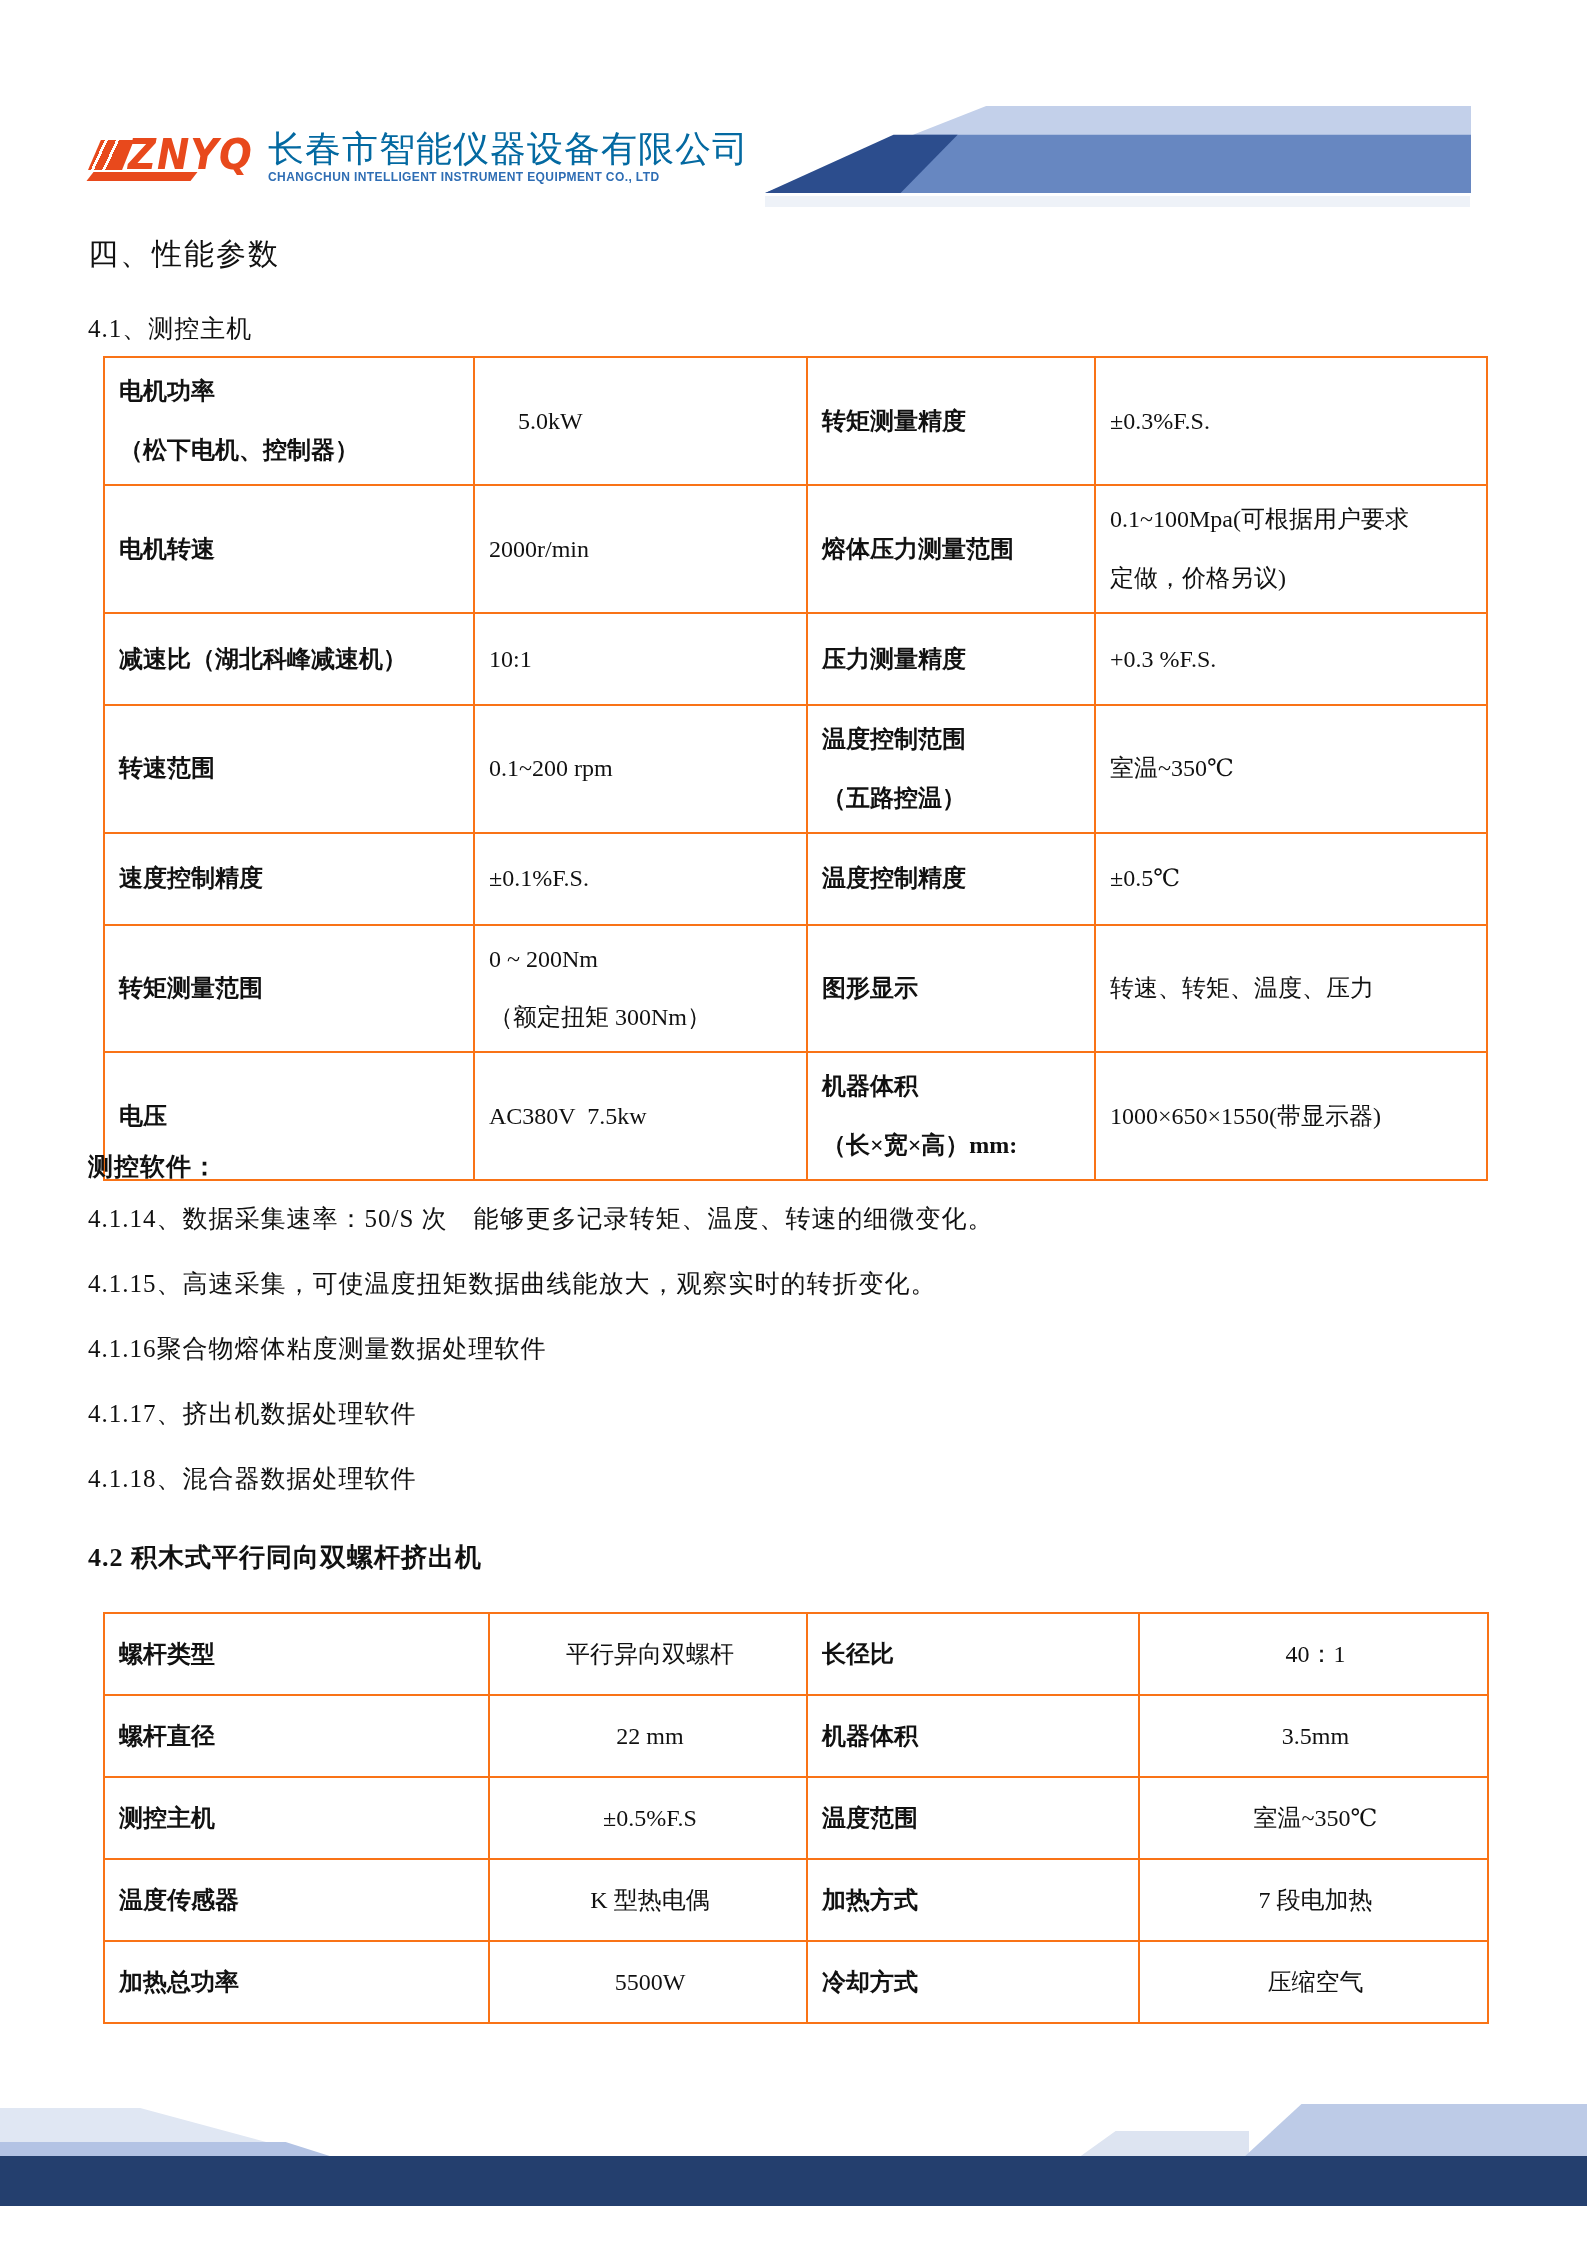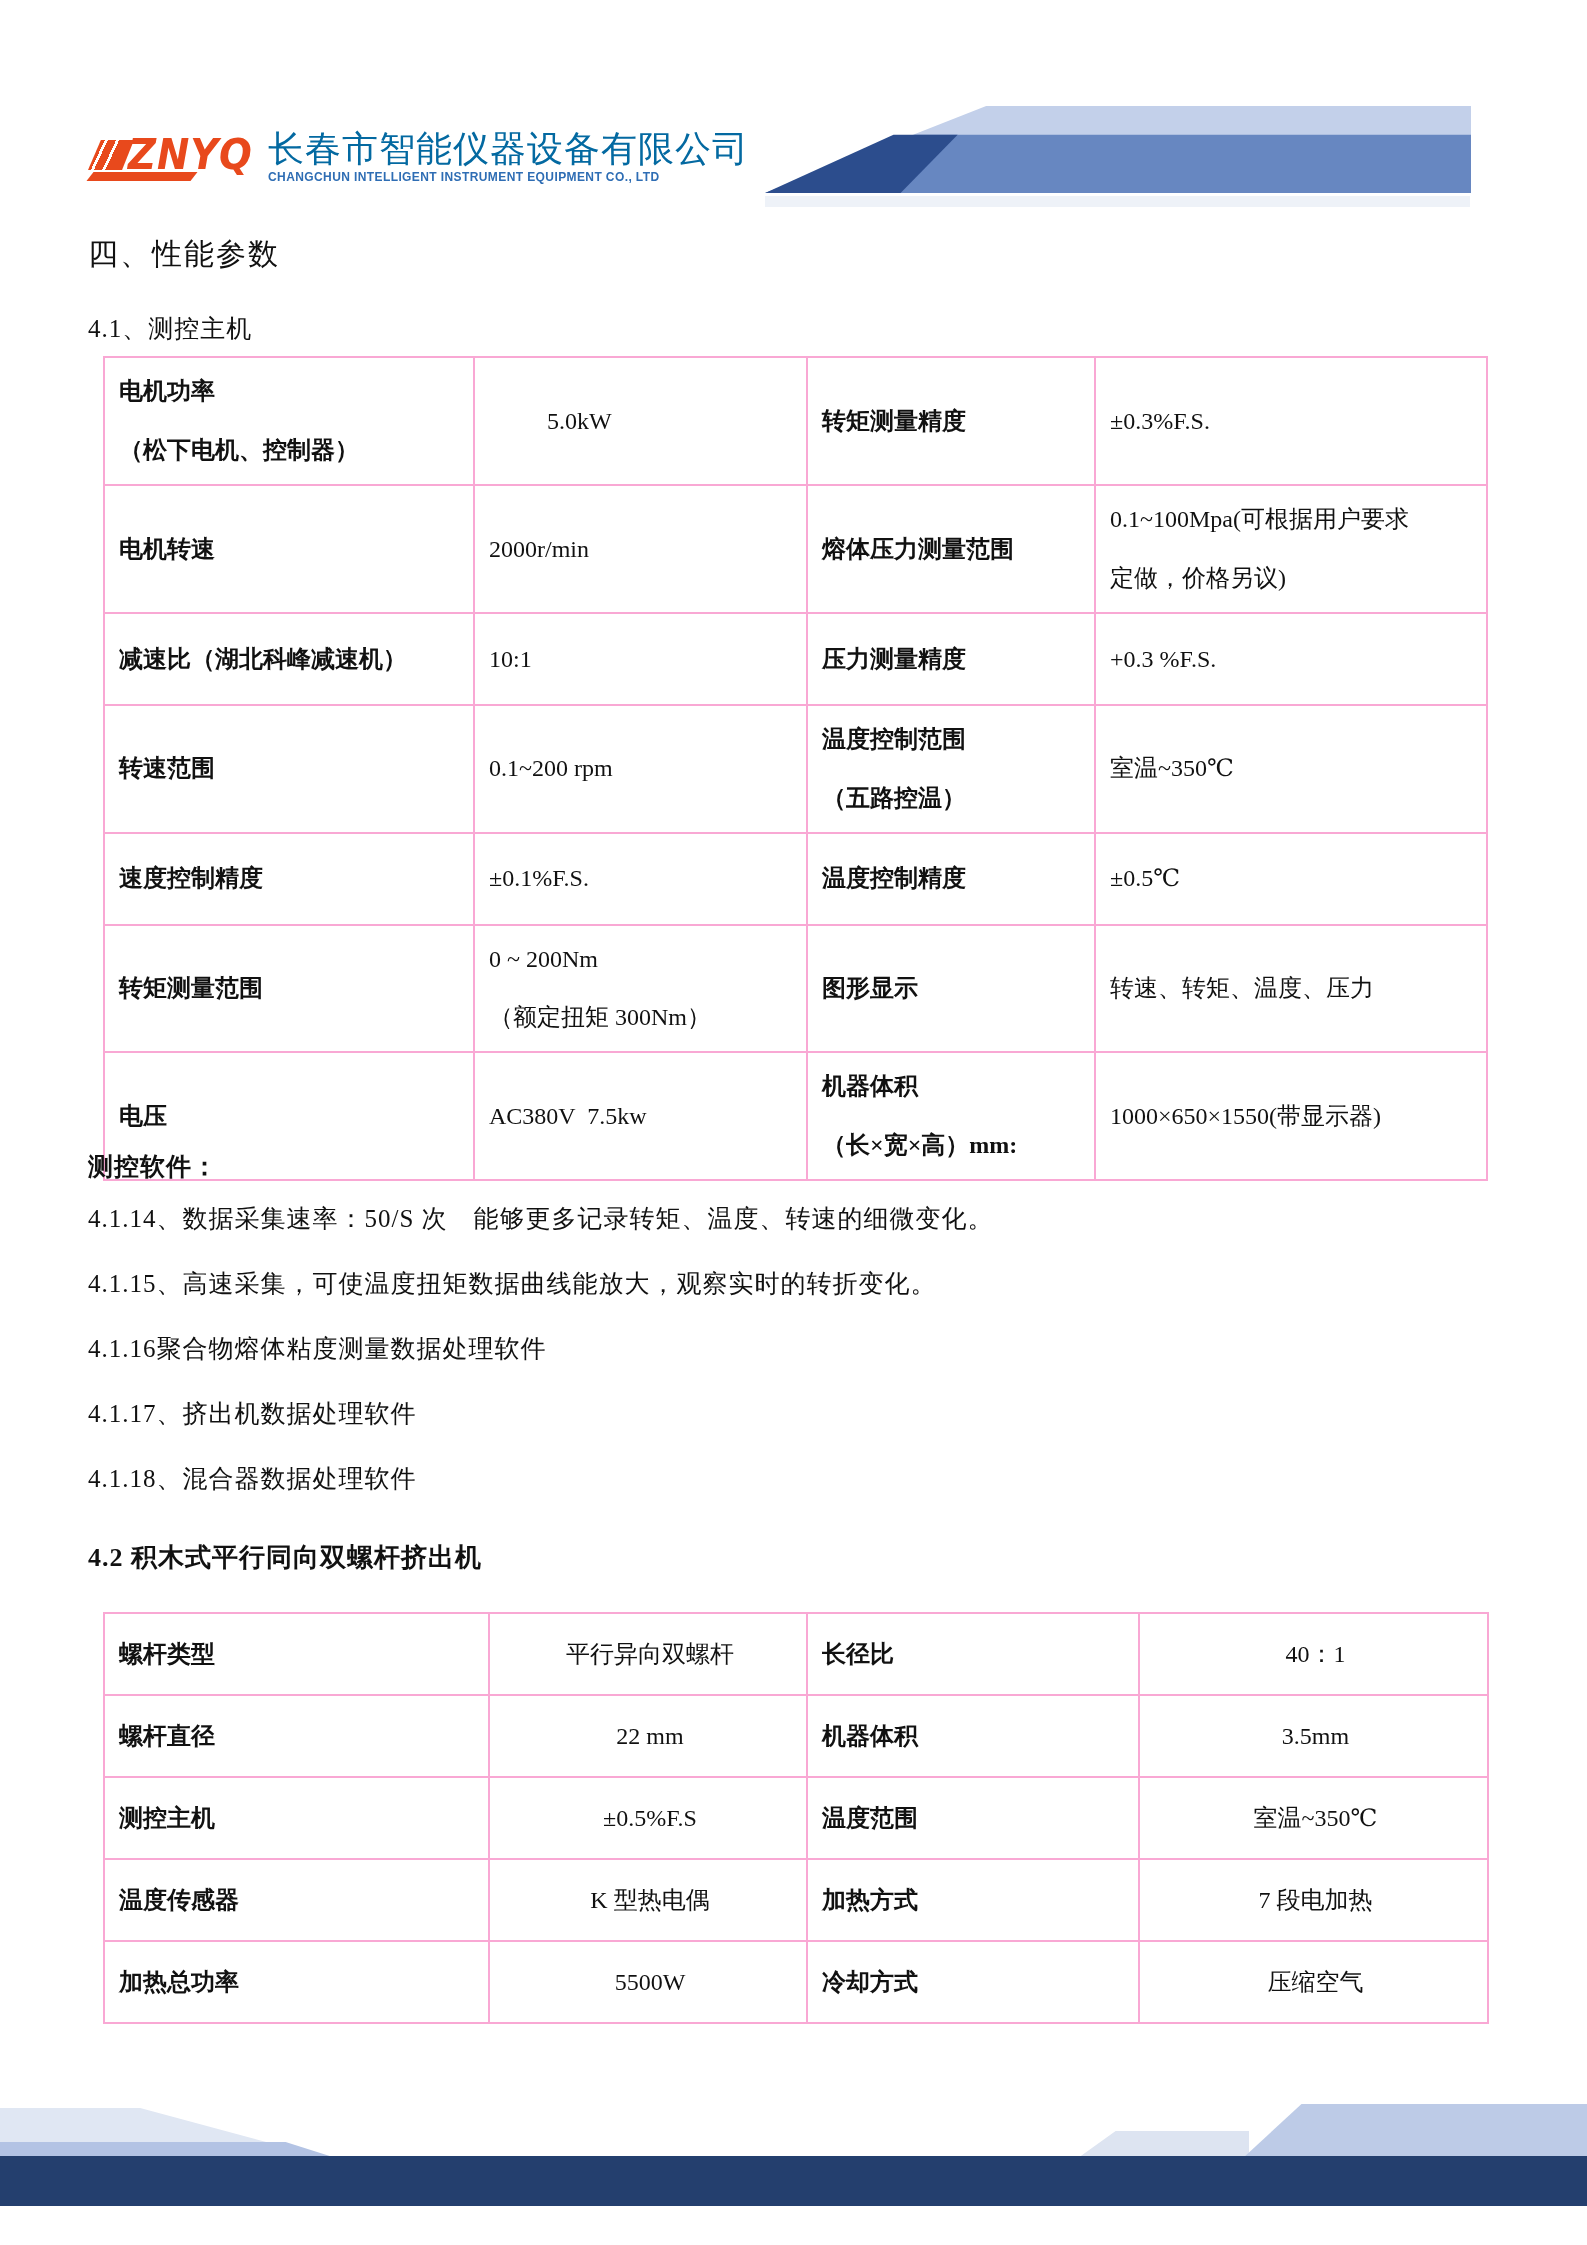--- a/index.html
+++ b/index.html
@@ -37,27 +37,27 @@
   
   .h-sec   { position:absolute; left:88px; top:234px; font-size:30px; letter-spacing:2px; }
   .h-sub1  { position:absolute; left:88px; top:312px; font-size:25px; letter-spacing:1px; }
   .soft-head { position:absolute; left:88px; top:1150px; font-size:25px; font-weight:bold; letter-spacing:1px; }
   .soft-list { position:absolute; left:88px; top:1186px; width:1420px; }
   .soft-list .itm { display:block; font-size:25px; line-height:65px; letter-spacing:1px; white-space:pre-wrap; }
   .h-sub2  { position:absolute; left:88px; top:1540px; font-size:26px; font-weight:bold; letter-spacing:1px; }
 
   
   .t { position:absolute; border-collapse:collapse; table-layout:fixed; background:#fff; }
-  .t td { border:2px solid #f9a8d4; vertical-align:middle; font-size:24px; color:#111;
+  .t td { border:2px solid #f97316; vertical-align:middle; font-size:24px; color:#111;
           padding:4px 10px 4px 14px; white-space:pre-wrap; overflow:hidden; }
   .lbl { font-weight:bold; }
   .ctr { text-align:center; }
   .t1 { left:103px; top:356px; width:1383px; }
   .t1 td { line-height:2.45; }
-  .t1 .pad-extra { padding-left:72px;border-radius:21px; }
+  .t1 .pad-extra { padding-left:43px;border-radius:21px; }
   .h128 { height:128px; } .h126 { height:126px; } .h76 { height:92px; } .h100 { height:100px; }
   .t2 { left:103px; top:1612px; width:1384px; }
   .t2 td { line-height:1.5; }
   .h66 { height:82px; }
 
   
   .f-shape { position:absolute; }
   .fA { left:0; top:2108px; width:326px; height:50px; background:#e0e7f3;
         clip-path:polygon(0 0,43% 0,100% 100%,0 100%); }
   .fB { left:0; top:2142px; width:336px; height:16px; background:#b3c3e4;

